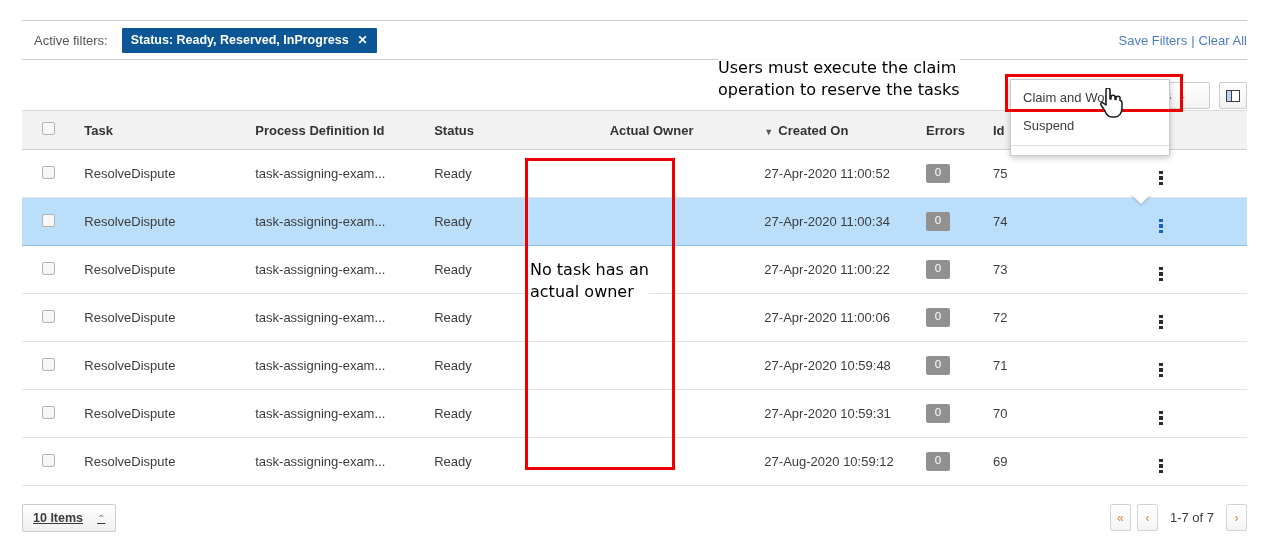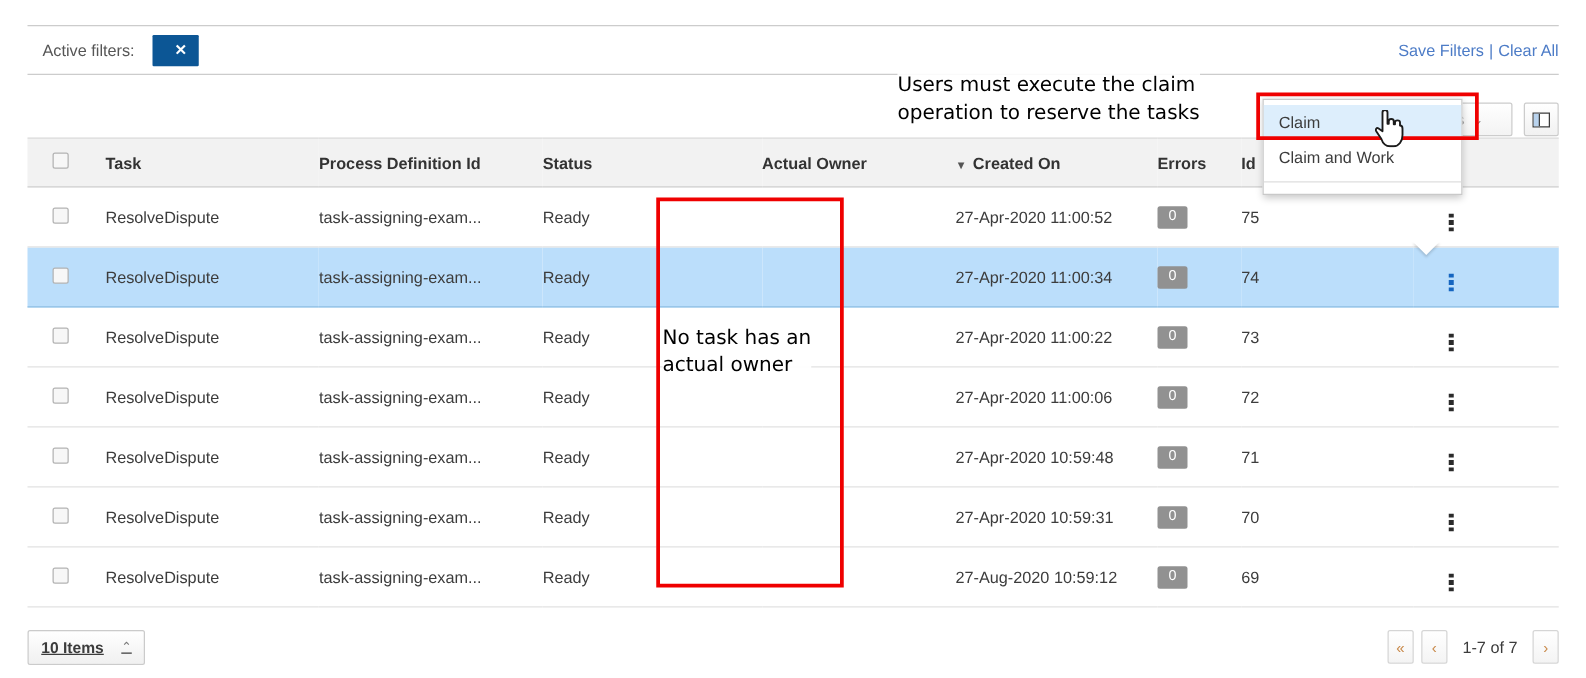--- a/index.html
+++ b/index.html
@@ -255,20 +255,21 @@
     left: 530px; top: 259px;
     background: rgba(255,255,255,0.92);
   }
 </style>
 </head>
 <body>
 
 <div class="filters-bar">
   <span class="filters-label">Active filters:</span>
   <span class="filter-chip">
+    <span>Status: Ready, Reserved, InProgress</span>
     <span class="chip-x">✕</span>
   </span>
   <span class="filters-right">
     <a href="#">Save Filters</a><span class="sep">|</span><a href="#">Clear All</a>
   </span>
 </div>
 
 <div class="toolbar">
   <div class="btn-bulk">
     <span>ions</span>
@@ -404,22 +405,22 @@
           </span></td>
       </tr>
     </tbody>
 </table>
 
 <div class="anno-box-owner"></div>
 <div class="anno-text owner-note">No task has an
 actual owner</div>
 
 <div class="menu">
-  <div class="menu-item active">Claim</div>
   <div class="menu-item">Claim and Work</div>
+  <div class="menu-item">Suspend</div>
   <div class="menu-sep"></div>
 </div>
 <div class="menu-arrow"></div>
 
 <svg class="cursor-hand" width="26" height="30" viewBox="0 0 26 30">
   <path d="M8 2 C8 0.6 9 0 10 0 C11 0 12 0.6 12 2 L12 11 L13 11 L13 9 C13 7.8 14 7.2 15 7.2 C16 7.2 17 7.8 17 9 L17 11.4 L18 11.4 L18 10 C18 8.9 19 8.3 20 8.3 C21 8.3 22 8.9 22 10 L22 12.4 C22.6 12.4 24 12.8 24 15 L24 20 C24 25 21 29 17 29 L14 29 C10 29 8 26 7 23 L3 17 C2.2 15.6 3.2 14 4.6 14.6 L8 17 Z" fill="#ffffff" stroke="#1b1b1b" stroke-width="1.5" stroke-linejoin="round"></path>
 </svg>
 
 <div class="anno-box-menu"></div>
 <div class="anno-text menu-note">Users must execute the claim

